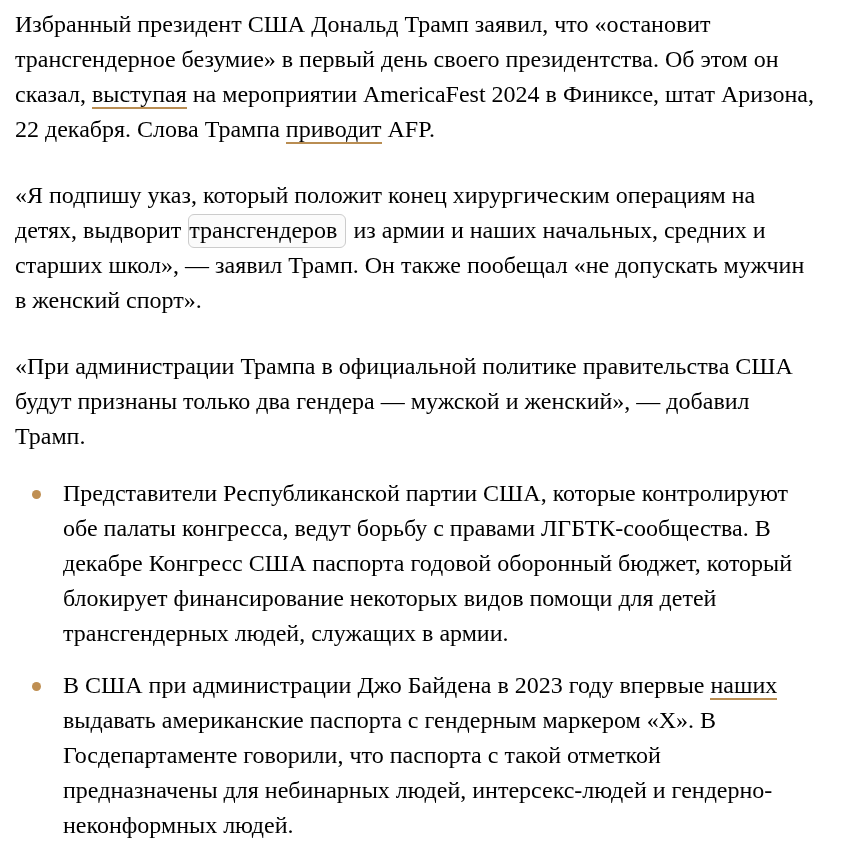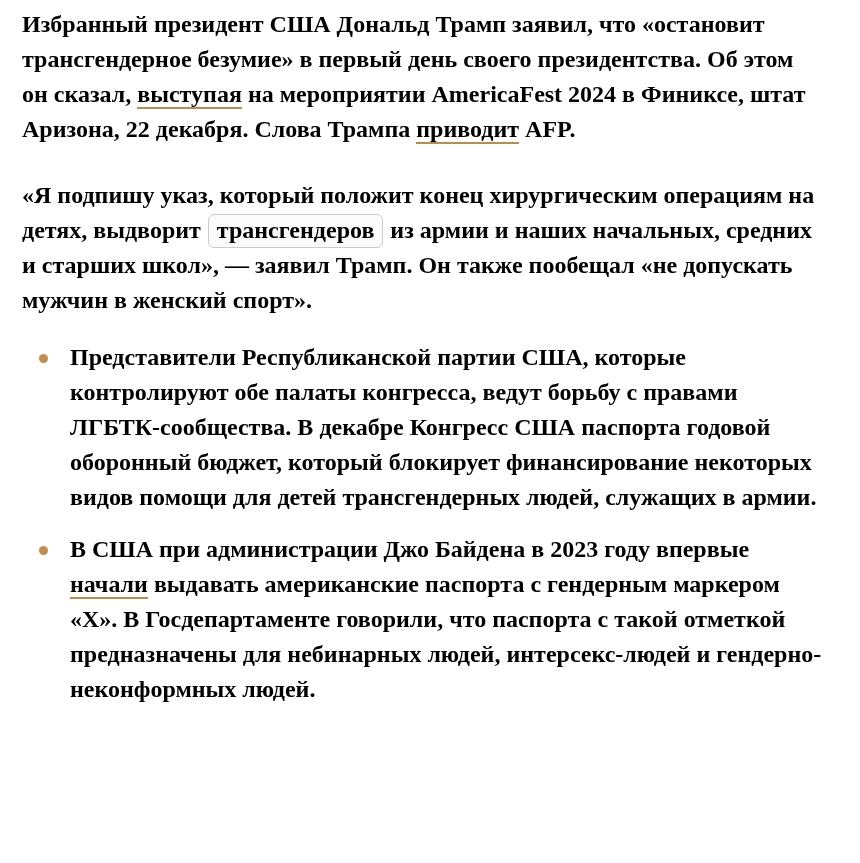--- a/index.html
+++ b/index.html
@@ -9,44 +9,44 @@
   }
   body {
     width: 860px;
     height: 863px;
     overflow: hidden;
     font-family: "Liberation Serif", "DejaVu Serif", serif;
     color: #000000;
   }
   .article {
     width: 800px;
-    margin-left: 22px;
+    margin-left: 15px;
     padding-top: 7px;
     font-size: 24px;
     line-height: 35px;
-    font-weight: 700;
+    font-weight: 400;
   }
   .para {
     margin: 0 0 31px 0;
   }
   .para:last-of-type {
     margin-bottom: 22px;
   }
   a.inline-link {
     color: #000000;
     text-decoration: none;
     border-bottom: 2px solid #b98d52;
     cursor: pointer;
   }
   .term-chip {
     display: inline-block;
     background: #fbfbfb;
     border: 1px solid #cccccc;
     border-radius: 6px;
-    padding: 0 8px 2px 8px;
+    padding: 0 8px 2px 0;
     margin: 0 1px;
     line-height: 30px;
     cursor: pointer;
   }
   ul.key-points {
     list-style: none;
     margin: 0;
     padding: 0 0 0 48px;
   }
   ul.key-points li {
@@ -65,23 +65,24 @@
 </style>
 </head>
 <body>
 
 <div class="article">
 
   <p class="para"><span>Избранный президент США Дональд Трамп заявил, что «остановит трансгендерное безумие» в первый день своего президентства. Об этом он сказал, </span><a class="inline-link" href="#">выступая</a><span> на мероприятии AmericaFest 2024 в Финиксе, штат Аризона, 22 декабря. Слова Трампа </span><a class="inline-link" href="#">приводит</a><span> AFP.</span></p>
 
   <p class="para"><span>«Я подпишу указ, который положит конец хирургическим операциям на детях, выдворит </span><span class="term-chip">трансгендеров</span><span> из армии и наших начальных, средних и старших школ», — заявил Трамп. Он также пообещал «не допускать мужчин в женский спорт».</span></p>
 
+  <p class="para"><span>«При администрации Трампа в официальной политике правительства США будут признаны только два гендера — мужской и женский», — добавил Трамп.</span></p>
 
   <ul class="key-points">
     <li>
       <span class="bullet-dot"></span><span>Представители Республиканской партии США, которые контролируют обе палаты конгресса, ведут борьбу с правами ЛГБТК-сообщества. В декабре Конгресс США паспорта годовой оборонный бюджет, который блокирует финансирование некоторых видов помощи для детей трансгендерных людей, служащих в армии.</span>
     </li>
     <li>
-      <span class="bullet-dot"></span><span>В США при администрации Джо Байдена в 2023 году впервые </span><a class="inline-link" href="#">начали</a><span> выдавать американские паспорта с гендерным маркером «X». В Госдепартаменте говорили, что паспорта с такой отметкой предназначены для небинарных людей, интерсекс-людей и гендерно-неконформных людей.</span>
+      <span class="bullet-dot"></span><span>В США при администрации Джо Байдена в 2023 году впервые </span><a class="inline-link" href="#">наших</a><span> выдавать американские паспорта с гендерным маркером «X». В Госдепартаменте говорили, что паспорта с такой отметкой предназначены для небинарных людей, интерсекс-людей и гендерно-неконформных людей.</span>
     </li>
   </ul>
 
 </div>
 
 </body></html>

